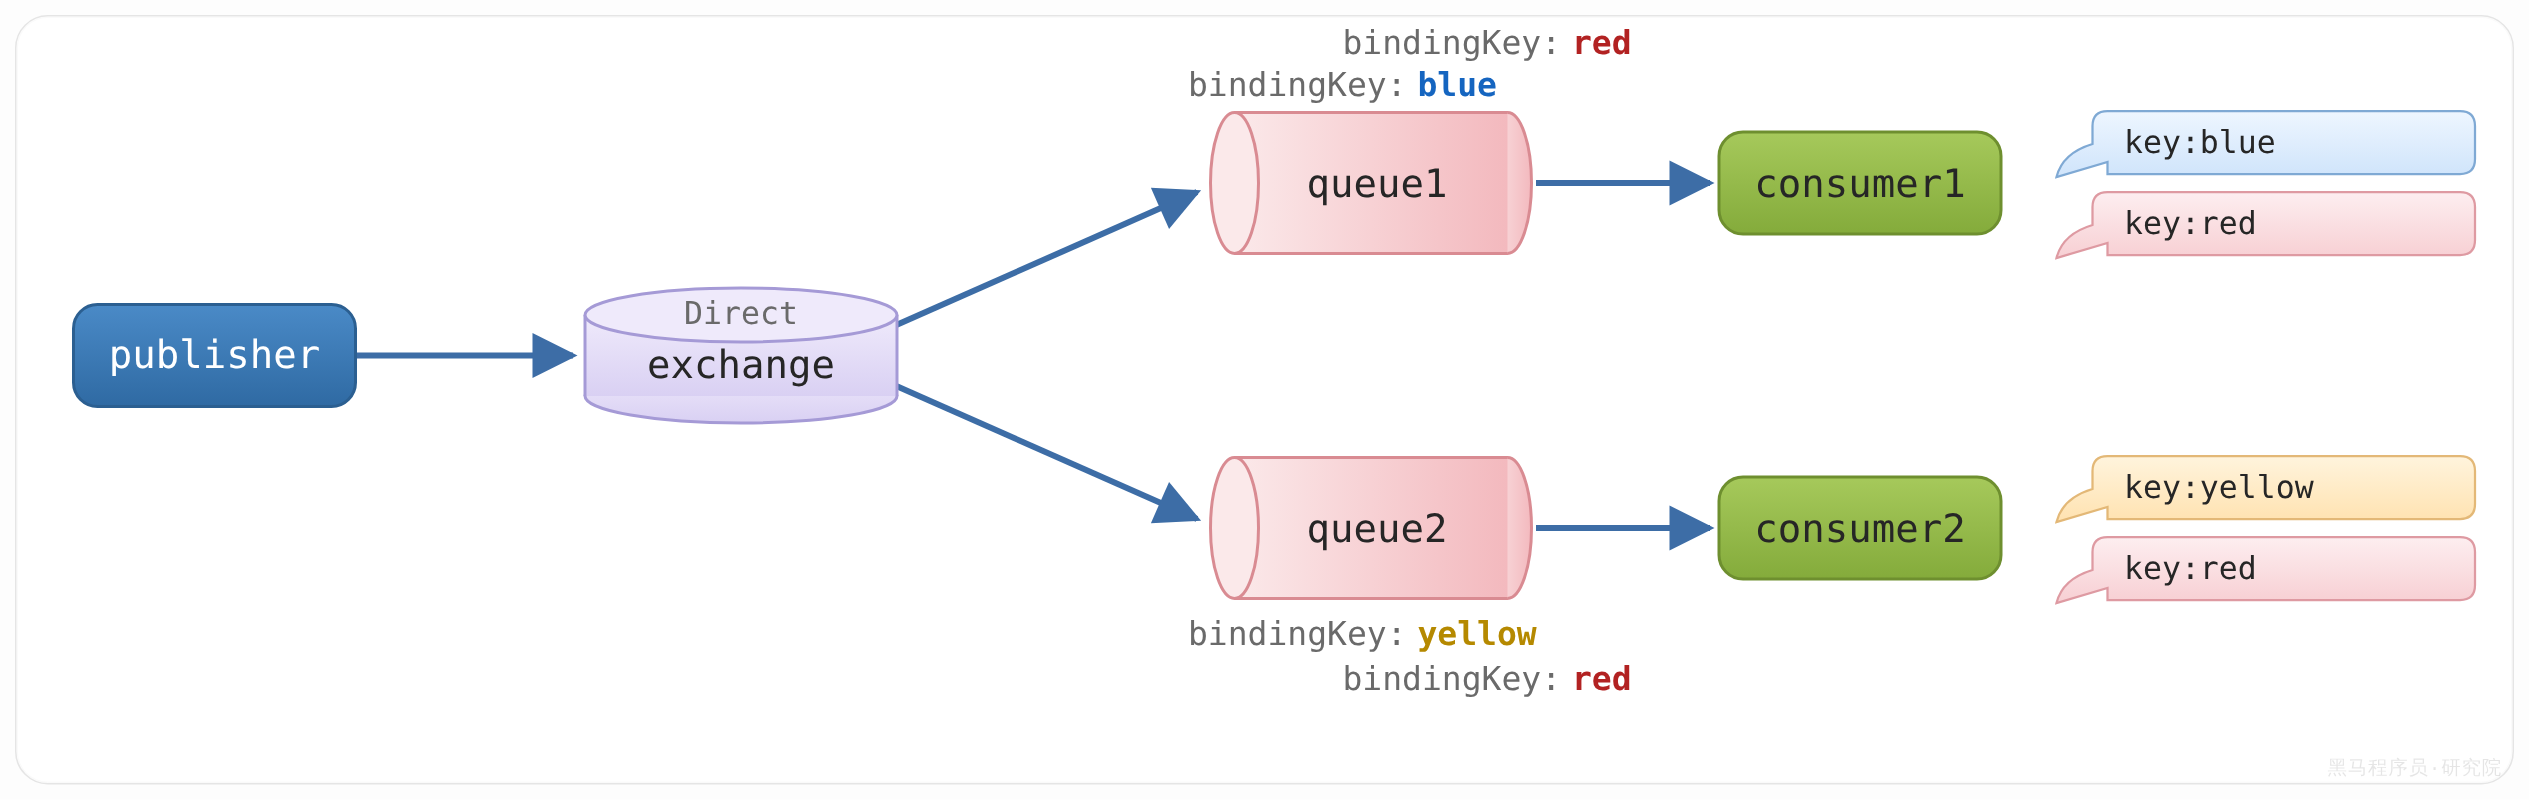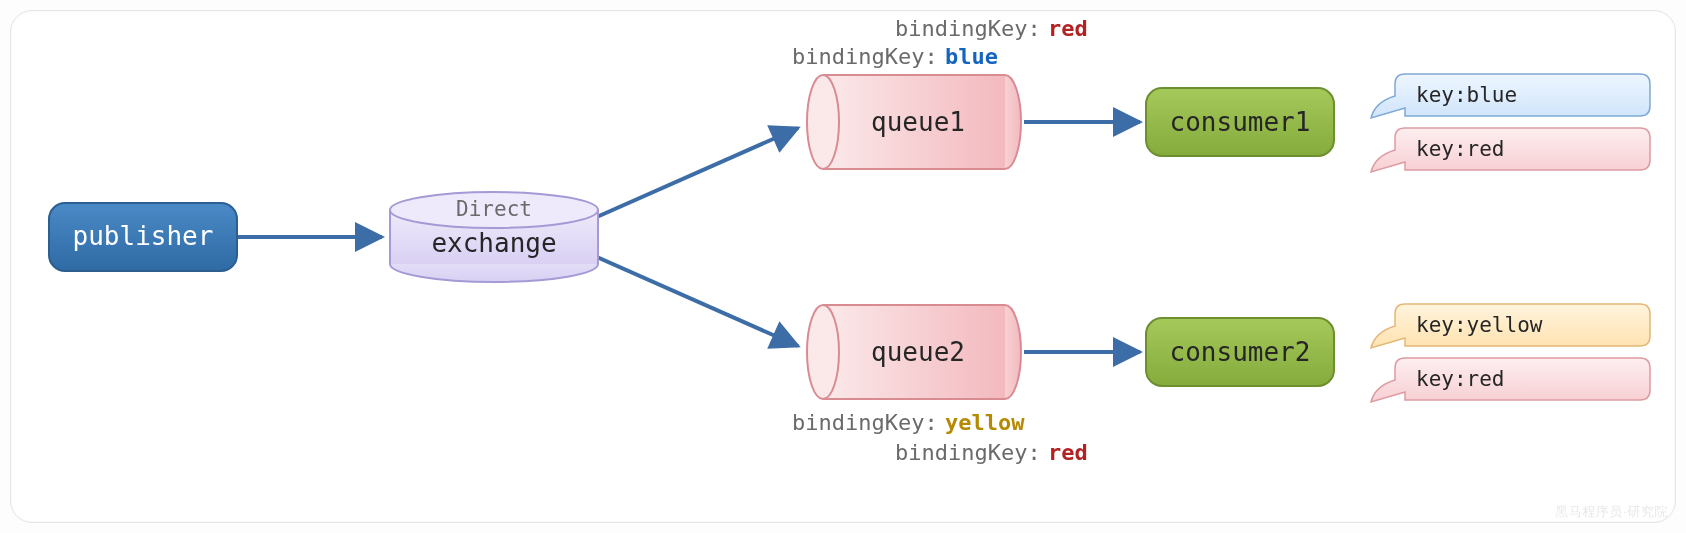--- a/index.html
+++ b/index.html
@@ -27,21 +27,21 @@
     inset: 0;
     width: 100%;
     height: 100%;
   }
   .watermark {
     position: absolute;
     right: 18px;
     bottom: 12px;
     font-size: 13px;
     color: rgba(0,0,0,0.10);
-    font-family: Liberation Serif, serif;
+    font-family: Liberation Mono, monospace;
     letter-spacing: 0.5px;
   }
   
   .t-white   { fill: #ffffff; }
   .t-black   { fill: #262626; }
   .t-gray    { fill: #6a6a6a; }
   .t-red     { fill: #b22222; font-weight: bold; }
   .t-blue    { fill: #1565c0; font-weight: bold; }
   .t-yellow  { fill: #b58900; font-weight: bold; }
   .lbl-key   { fill: #6a6a6a; }

